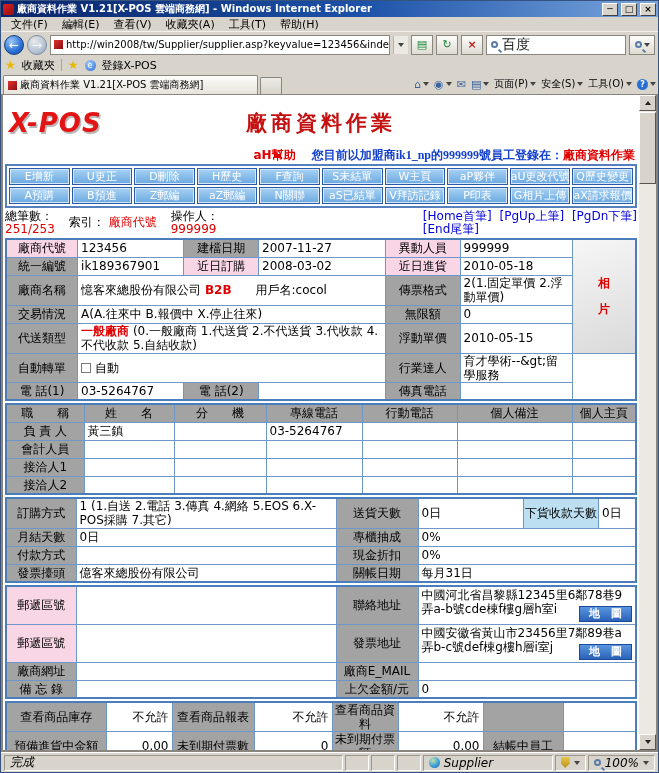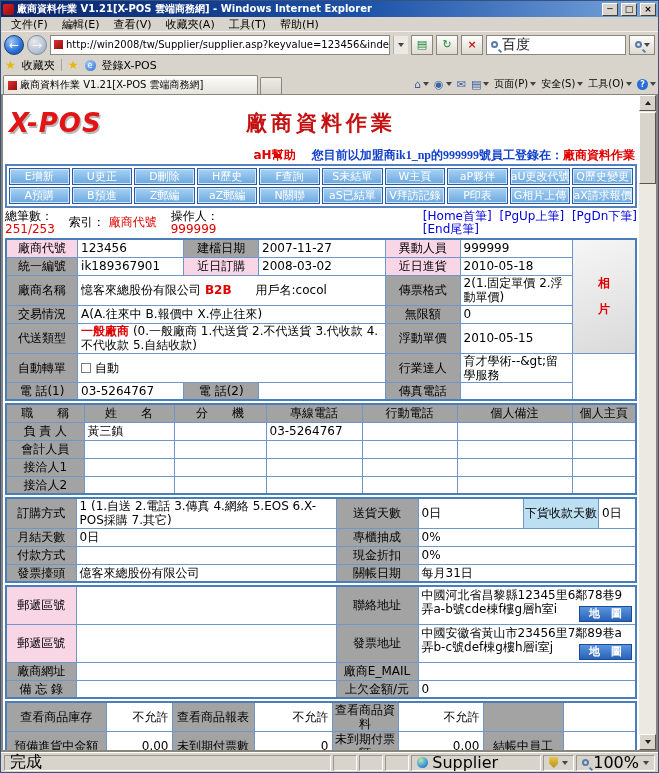--- a/index.html
+++ b/index.html
@@ -52,21 +52,21 @@
   .viewport { flex:1; display:flex; background:#fff; border:2px solid #8a867e; border-top:1px solid #8a867e; overflow:hidden; }
   .content { flex:1; overflow:hidden; padding:12px 2px; }
   .vscroll { width:17px; flex:0 0 17px; background:#ece9e2; display:flex; flex-direction:column; }
   .scr-btn { height:16px; flex:0 0 16px; background:#d8d4cc; border:1px solid; border-color:#fff #5a564e #5a564e #fff; display:flex; align-items:center; justify-content:center; }
   .scr-thumb { height:72px; background:#d8d4cc; border:1px solid; border-color:#fff #5a564e #5a564e #fff; margin:1px 0; }
   .scr-track { flex:1; }
   .tri-up { width:0;height:0;border-left:3px solid transparent;border-right:3px solid transparent;border-bottom:4px solid #222; }
   .tri-dn { width:0;height:0;border-left:3px solid transparent;border-right:3px solid transparent;border-top:4px solid #222; }
 
   
-  .statusbar { height:20px; flex:0 0 20px; background:#d8d4cc; display:flex; align-items:center; font-size:16px; border-top:1px solid #fff; gap:2px; padding:0 3px; }
+  .statusbar { height:20px; flex:0 0 20px; background:#d8d4cc; display:flex; align-items:center; font-size:12px; border-top:1px solid #fff; gap:2px; padding:0 3px;font-style:italic; }
   .panel { border:1px solid; border-color:#9a968e #fff #fff #9a968e; height:16px; display:flex; align-items:center; padding:0 5px; gap:4px; }
   .panel.grow { flex:1; }
   .panel.small { width:24px; padding:0; }
   .globe { width:11px; height:11px; border-radius:50%; background:radial-gradient(circle at 35% 30%,#bfe6a8,#3f9fd8 55%,#1a5fa8); flex:0 0 11px; }
   .shield { width:9px; height:11px; background:linear-gradient(#e8c84a,#b89018); clip-path:polygon(0 0,100% 0,100% 60%,50% 100%,0 60%); }
 
   
   .page-header { position:relative; height:40px; }
   .logo { position:absolute; left:4px; top:1px; font-size:26px; font-weight:900; color:#e21414; letter-spacing:1px; text-shadow:1.5px 1.5px 0 #b8b8b8; font-style:italic; }
   .page-title { text-align:center; font-size:21px; font-weight:bold; color:#c41111; font-family:"DejaVu Serif","Liberation Serif",serif; padding-top:2px; letter-spacing:4px; }

